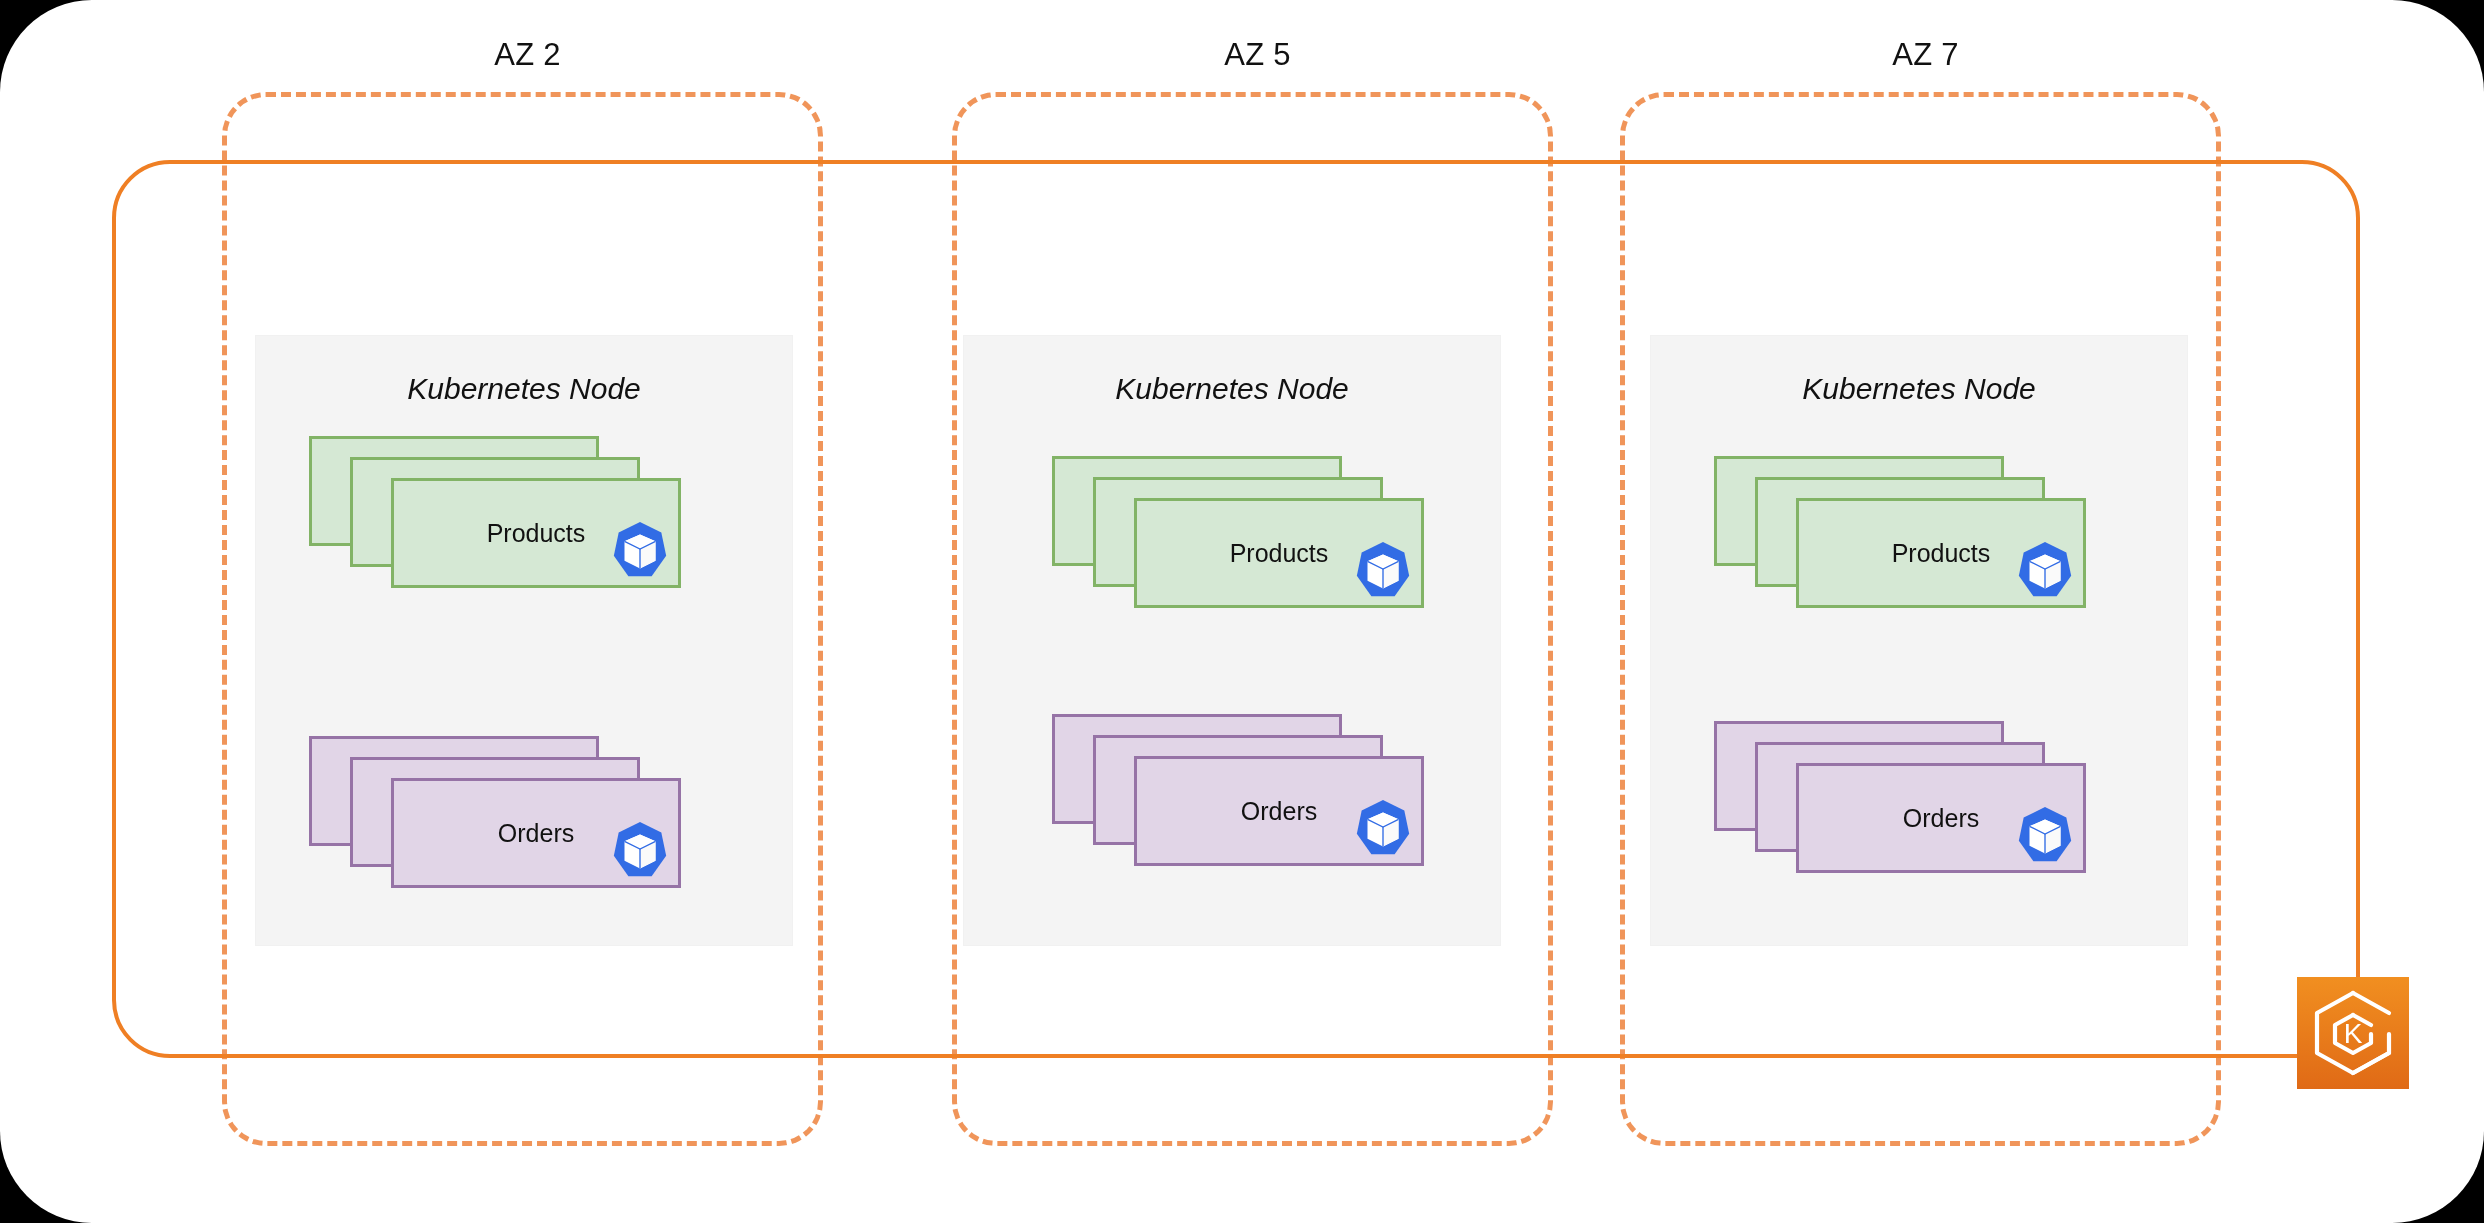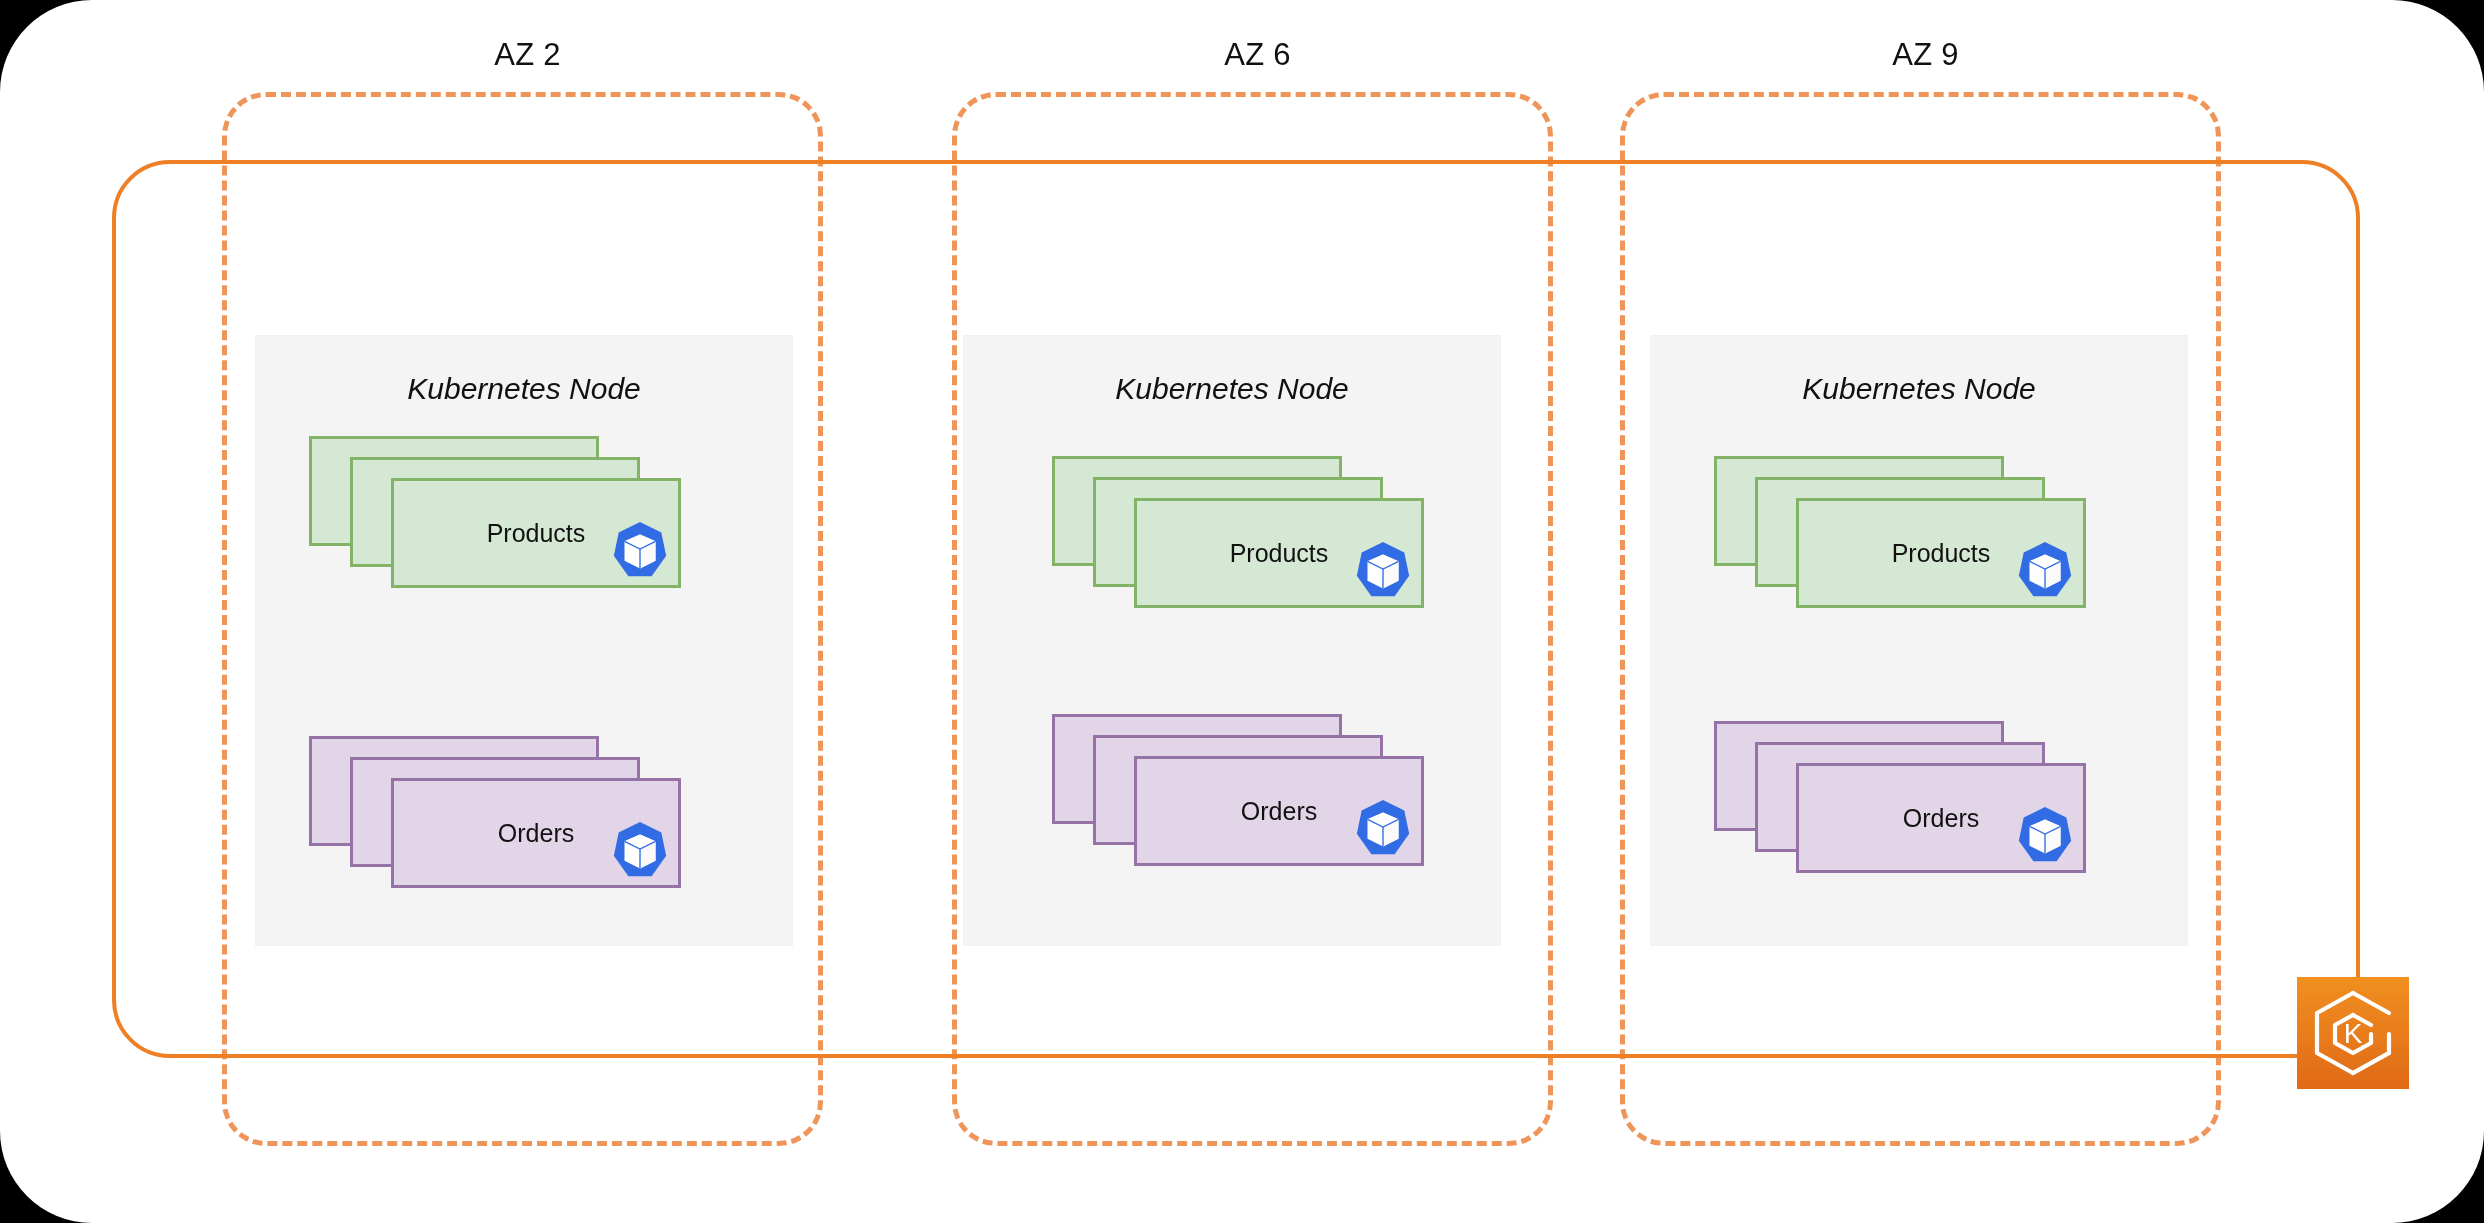--- a/index.html
+++ b/index.html
@@ -128,24 +128,24 @@
 </head>
 <body>
 
 <div id="canvas">
   <div id="page-card"></div>
 
   <div class="az-column" id="az-1" style="left: 222px;">
     <div class="az-label">AZ 2</div>
   </div>
   <div class="az-column" id="az-2" style="left: 952px;">
-    <div class="az-label">AZ 6</div>
+    <div class="az-label">AZ 5</div>
   </div>
   <div class="az-column" id="az-3" style="left: 1620px;">
-    <div class="az-label">AZ 9</div>
+    <div class="az-label">AZ 7</div>
   </div>
 
   <div id="vpc-boundary"></div>
 
   <div class="k8s-node" id="node-1" style="left: 255px; top: 335px; width: 538px; height: 611px;">
     <div class="k8s-node-title">Kubernetes Node</div>
 
     <div class="pod-stack" id="stack-1-products" style="left: 53px; top: 100px;">
       <div class="pod-card green layer1"></div>
       <div class="pod-card green layer2"></div>

